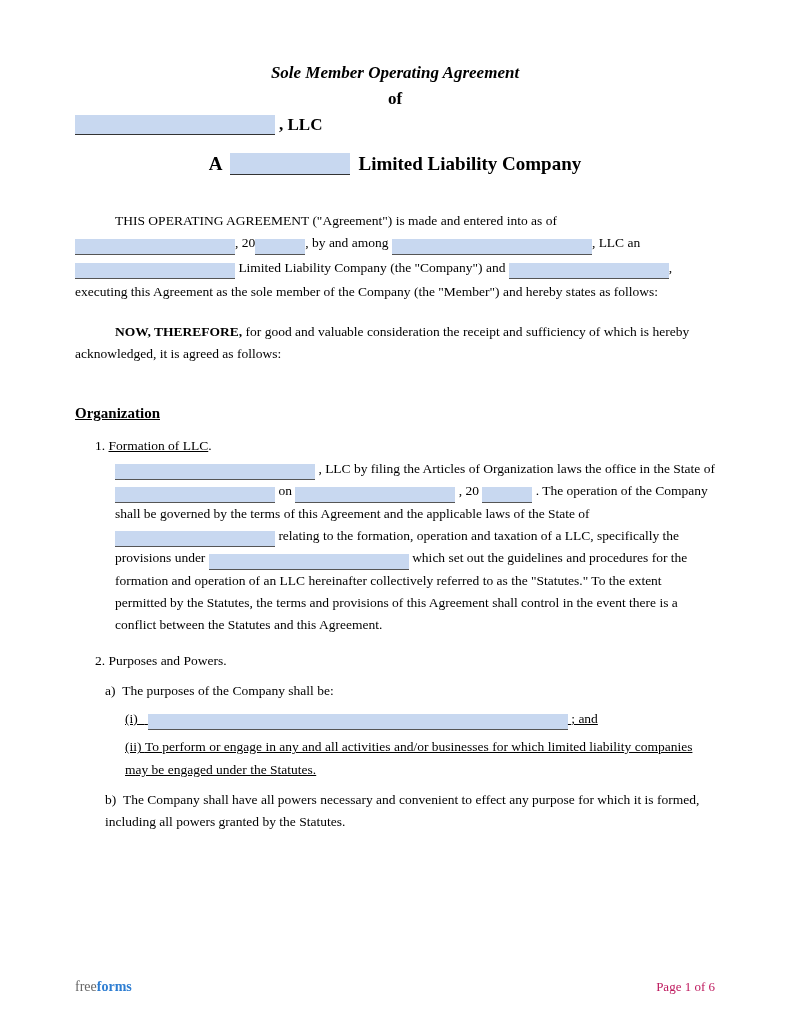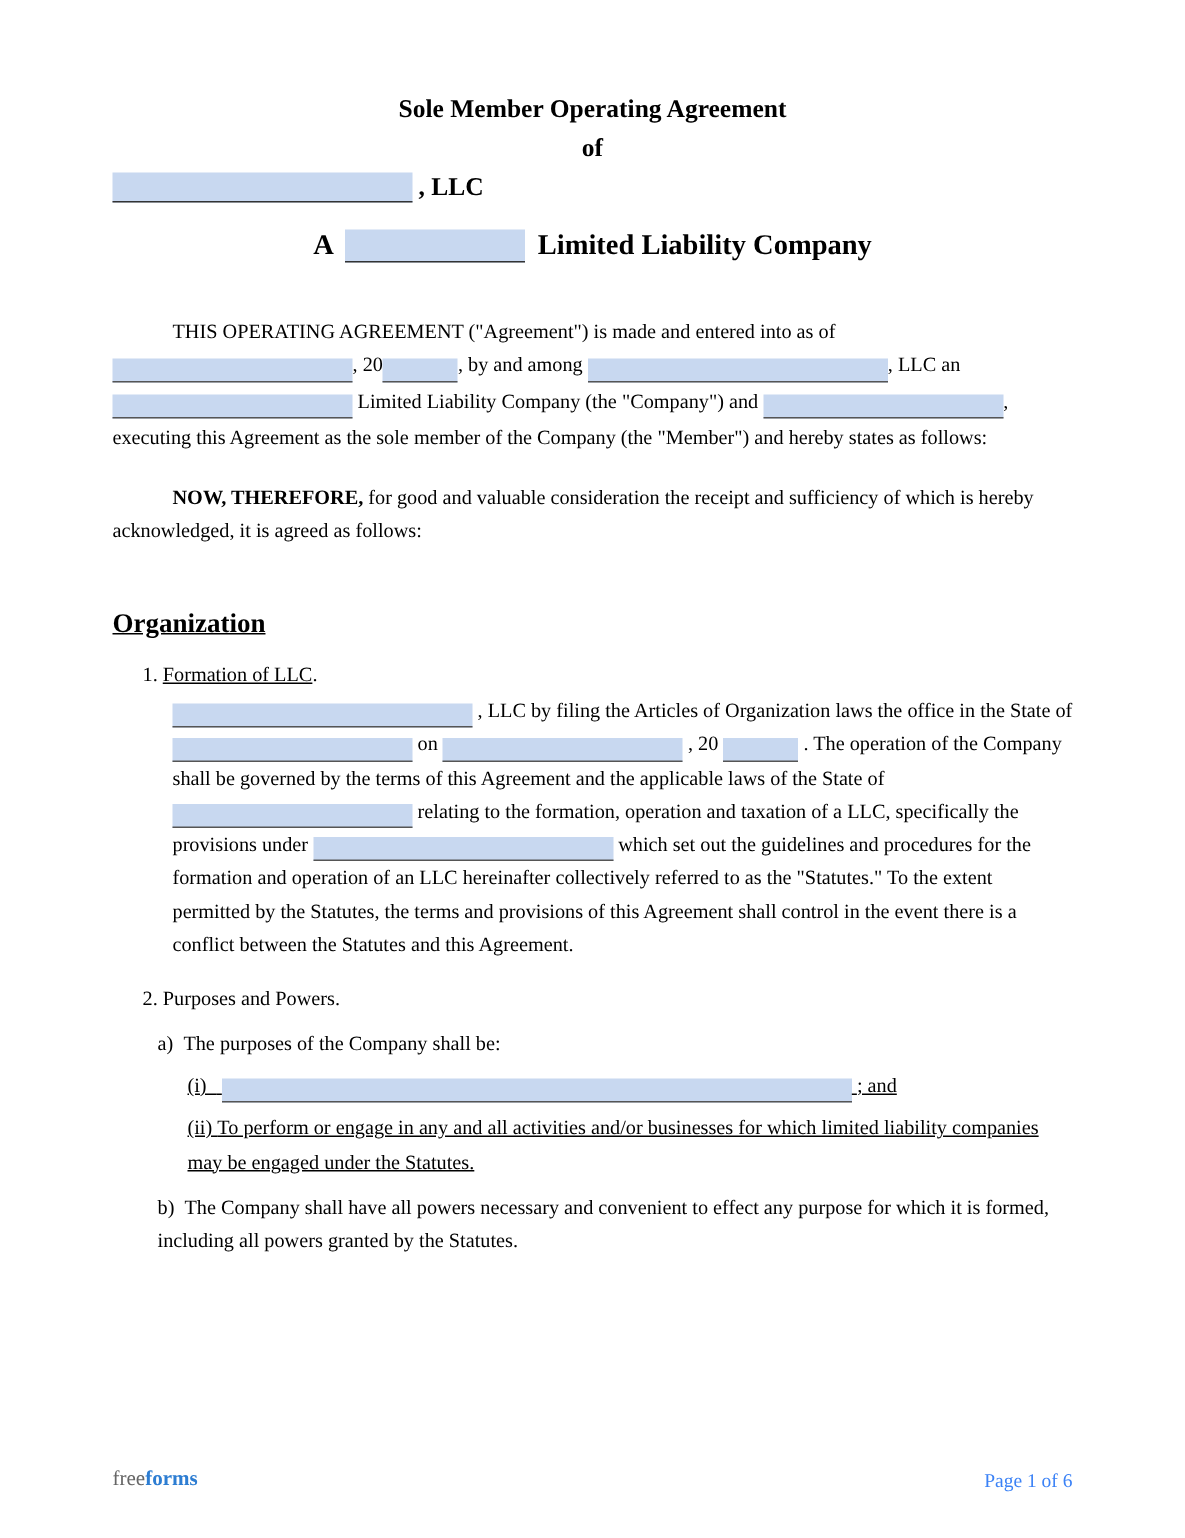--- a/index.html
+++ b/index.html
@@ -27,20 +27,21 @@
 
     .title-section {
       text-align: center;
       margin-bottom: 30px;
     }
 
     .title-line1 {
       font-size: 17px;
       font-weight: bold;
       line-height: 1.5;
+      font-style: italic;
     }
 
     .title-line2 {
       font-size: 17px;
       font-weight: bold;
       line-height: 1.5;
     }
 
     .title-line3 {
       display: flex;
@@ -120,21 +121,21 @@
       min-width: 200px;
       height: 16px;
       vertical-align: bottom;
     }
 
     .now-therefore {
       margin-top: 18px;
     }
 
     .section-header {
-      font-size: 18px;
+      font-size: 15px;
       font-weight: bold;
       text-decoration: underline;
       margin-top: 22px;
       margin-bottom: 10px;
     }
 
     .numbered-item {
       margin-top: 10px;
       padding-left: 20px;
     }
@@ -184,21 +185,21 @@
       font-weight: normal;
     }
 
     .footer-brand span:last-child {
       color: #2d7dd2;
       font-weight: bold;
     }
 
     .footer-page {
       font-size: 13px;
-      color: #3b82f6;
+      color: #be185d;
     }
 
     .para-block {
       font-size: 13.5px;
       line-height: 1.65;
     }
   </style>
 </head>
 <body>
 

